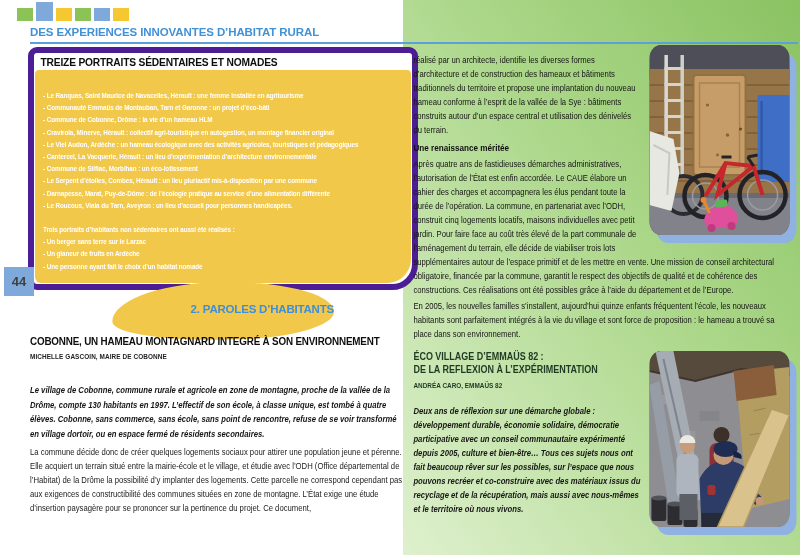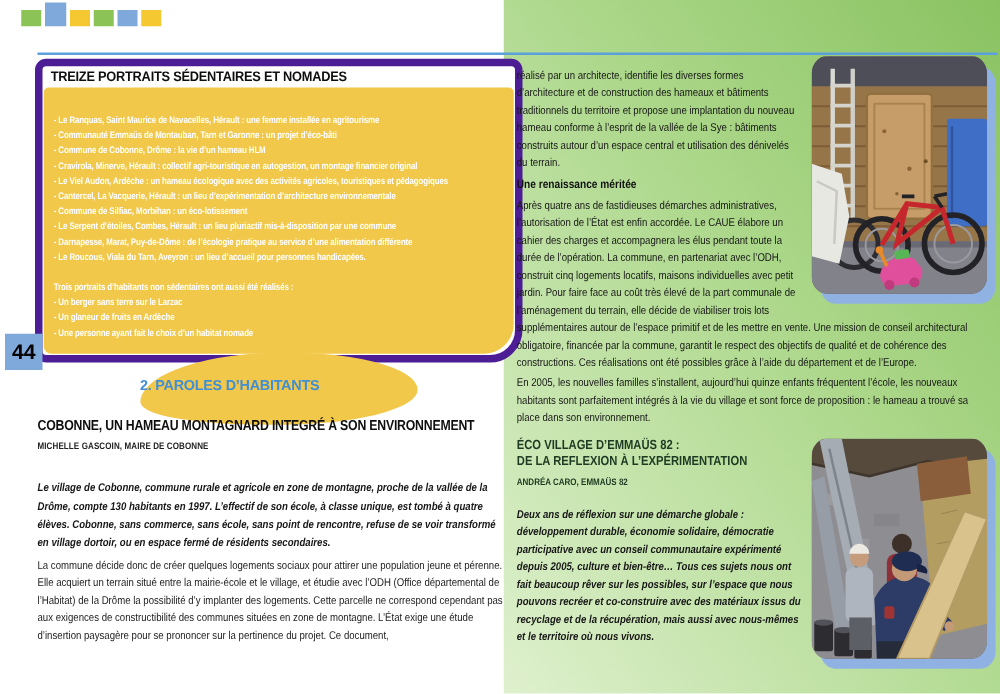--- a/index.html
+++ b/index.html
@@ -24,26 +24,26 @@
                    letter-spacing:-0.2px;white-space:nowrap;transform:scaleX(0.93);
                    transform-origin:0 0;width:107%;}
   .yellow-box{margin:0 1px 1px 1px;background:#f2c84b;border-radius:4px 4px 24px 6px;
               padding:20px 0 10px 8px;overflow:hidden;}
   .ybl{transform:scaleX(0.82);transform-origin:0 0;width:122%;}
   .ybl div{white-space:nowrap;color:#fff;font-weight:bold;font-size:7.7px;
            line-height:12.2px;letter-spacing:-0.1px;}
   .ybl .gap{margin-top:12px;}
 
   .page-tab{position:absolute;left:4px;top:267px;width:30px;height:29px;background:#7fa9db;
-            color:#000000;font-weight:bold;font-size:17px;display:flex;align-items:center;
+            color:#404040;font-weight:bold;font-size:13px;display:flex;align-items:center;
             justify-content:center;}
 
   .blob{position:absolute;left:112px;top:282px;width:222px;height:58px;background:#f2c84b;
         border-radius:46% 54% 42% 58% / 62% 58% 42% 38%;transform:rotate(-2deg);}
-  .sec2{position:absolute;left:112px;top:303px;width:222px;text-align:left;color:#3f8fd8;
+  .sec2{position:absolute;left:112px;top:303px;width:222px;text-align:right;color:#3f8fd8;
         font-weight:bold;font-size:11.5px;letter-spacing:-0.2px;}
 
   
   .lcol{position:absolute;left:30px;width:438px;transform:scaleX(0.855);transform-origin:0 0;}
   .cob-title{top:335px;font-size:11.5px;font-weight:bold;color:#0e0e0e;letter-spacing:-0.2px;
              white-space:nowrap;}
   .cob-author{top:352px;font-size:7.5px;font-weight:bold;color:#222;letter-spacing:0.1px;}
   .cob-intro{top:383px;font-size:9px;line-height:14.5px;font-style:italic;font-weight:bold;color:#161616;}
   .cob-para{top:445px;font-size:9px;line-height:14px;color:#1a1a1a;}
 
@@ -67,20 +67,21 @@
 
   <div class="green-bg"></div>
 
   <span class="sq" style="left:17px;top:8px;width:16px;height:13px;background:#8cc356;"></span>
   <span class="sq" style="left:36px;top:2px;width:17px;height:19px;background:#7fa9db;"></span>
   <span class="sq" style="left:56px;top:8px;width:16px;height:13px;background:#f5c832;"></span>
   <span class="sq" style="left:75px;top:8px;width:16px;height:13px;background:#8cc356;"></span>
   <span class="sq" style="left:94px;top:8px;width:16px;height:13px;background:#7fa9db;"></span>
   <span class="sq" style="left:113px;top:8px;width:16px;height:13px;background:#f5c832;"></span>
 
+  <div class="hdr-title">DES EXPERIENCES INNOVANTES D’HABITAT RURAL</div>
   <div class="hdr-rule"></div>
 
   <div class="portraits-card">
     <div class="portraits-title">TREIZE PORTRAITS SÉDENTAIRES ET NOMADES</div>
     <div class="yellow-box">
       <div class="ybl">
         <div>- Le Ranquas, Saint Maurice de Navacelles, Hérault : une femme installée en agritourisme</div>
         <div>- Communauté Emmaüs de Montauban, Tarn et Garonne : un projet d’éco-bâti</div>
         <div>- Commune de Cobonne, Drôme : la vie d’un hameau HLM</div>
         <div>- Cravirola, Minerve, Hérault : collectif agri-touristique en autogestion, un montage financier original</div>

